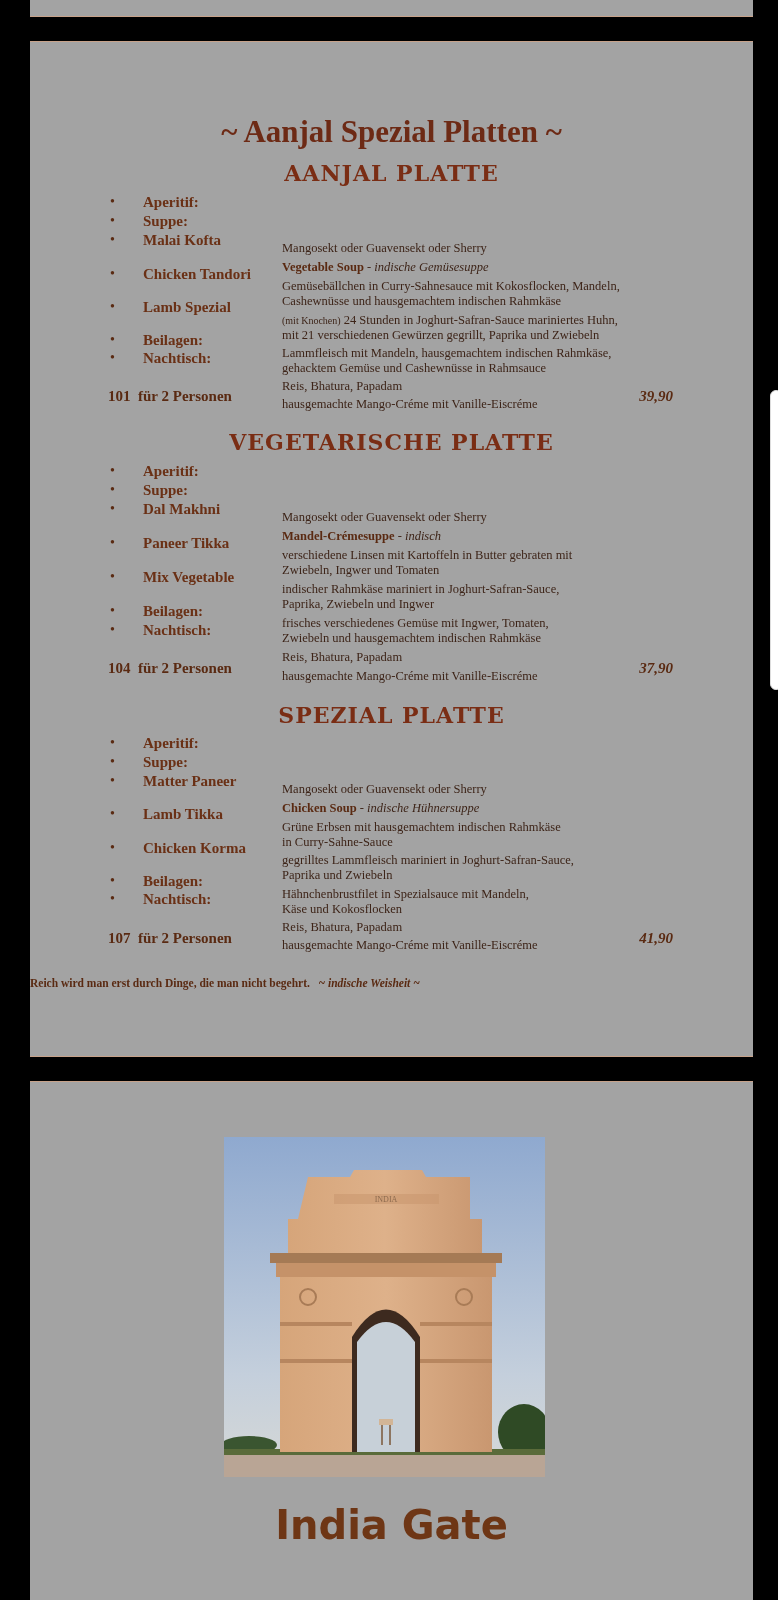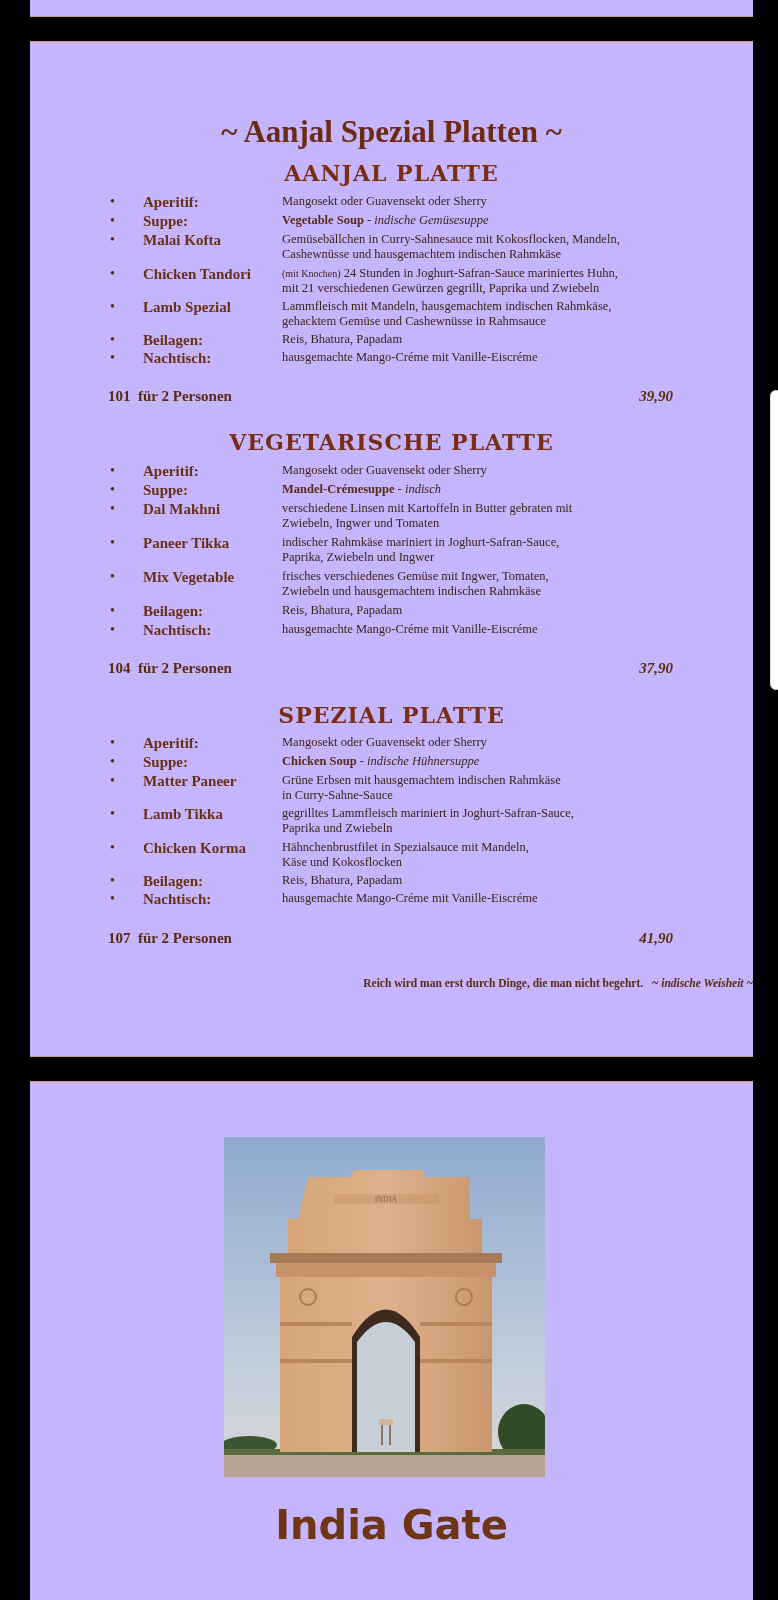--- a/index.html
+++ b/index.html
@@ -1,34 +1,34 @@
 <!DOCTYPE html>
 <html><head>
 <meta charset="utf-8">
 <style>
   * { margin:0; padding:0; box-sizing:border-box; }
   html, body { width:778px; height:1600px; background:#000; overflow:hidden; }
   body { position:relative; font-family:"Liberation Serif", serif; color:#5a2a12; }
-  .page { position:absolute; left:30px; width:723px; background:#c4b5fd; }
+  .page { position:absolute; left:30px; width:723px; background:#a3a3a3; }
   .page-top { top:0; height:17px; border-bottom:1px solid #c7a28a; }
   .page-menu { top:41px; height:1016px; border-top:1px solid #c7a28a; border-bottom:1px solid #c7a28a; }
   .page-gate { top:1081px; height:519px; border-top:1px solid #c7a28a; }
   .main-title { position:absolute; top:72px; left:0; width:100%; text-align:center; font-size:31px; font-weight:bold; color:#6d2a15; }
   .section-title { position:absolute; left:0; width:100%; text-align:center; font-size:22px; font-weight:bold; color:#7a2d14; letter-spacing:1px; font-family:"DejaVu Serif", serif; }
   .item { position:absolute; left:0; width:100%; font-size:13px; line-height:16px; }
   .item .bullet { position:absolute; left:80px; font-size:14px; color:#5a2a12; }
   .item .name { position:absolute; left:113px; font-size:15px; font-weight:bold; color:#6a3015; }
-  .item .desc { position:absolute; left:252px; width:400px; font-size:12.5px; color:#3d2418; line-height:15px; }
+  .item .desc { position:absolute; left:252px; width:400px; font-size:12.5px; color:#3d2418; line-height:15px;margin-top:47px; }
   .item .desc .small { font-size:10px; }
   .item .desc b { font-weight:bold; color:#5a2a12; }
   .item .desc i { font-style:italic; }
   .price-row { position:absolute; left:78px; width:565px; font-size:15px; font-weight:bold; color:#5a2a12; }
   .price-row .label { position:absolute; left:0; }
   .price-row .price { position:absolute; right:0;font-style:italic; }
-  .quote { position:absolute; top:935px; left:0; width:100%; text-align:right; font-size:11.5px; font-weight:bold; color:#5a2a12; }
+  .quote { position:absolute; top:935px; left:0; width:100%; text-align:left; font-size:11.5px; font-weight:bold; color:#5a2a12; }
   .quote i { font-style:italic; }
   .scroll-handle { position:absolute; left:770px; top:390px; width:12px; height:300px; background:#fff; border-radius:6px; border:1px solid #ddd; }
   .gate-photo { position:absolute; left:194px; top:55px; width:387px; height:340px; overflow:hidden; }
   .gate-title { position:absolute; top:420px; left:0; width:100%; text-align:center; font-family:"DejaVu Sans", sans-serif; font-size:40px; font-weight:bold; color:#6e3615; }
 </style>
 </head>
 <body>
 
 <div class="page page-top"></div>
 

